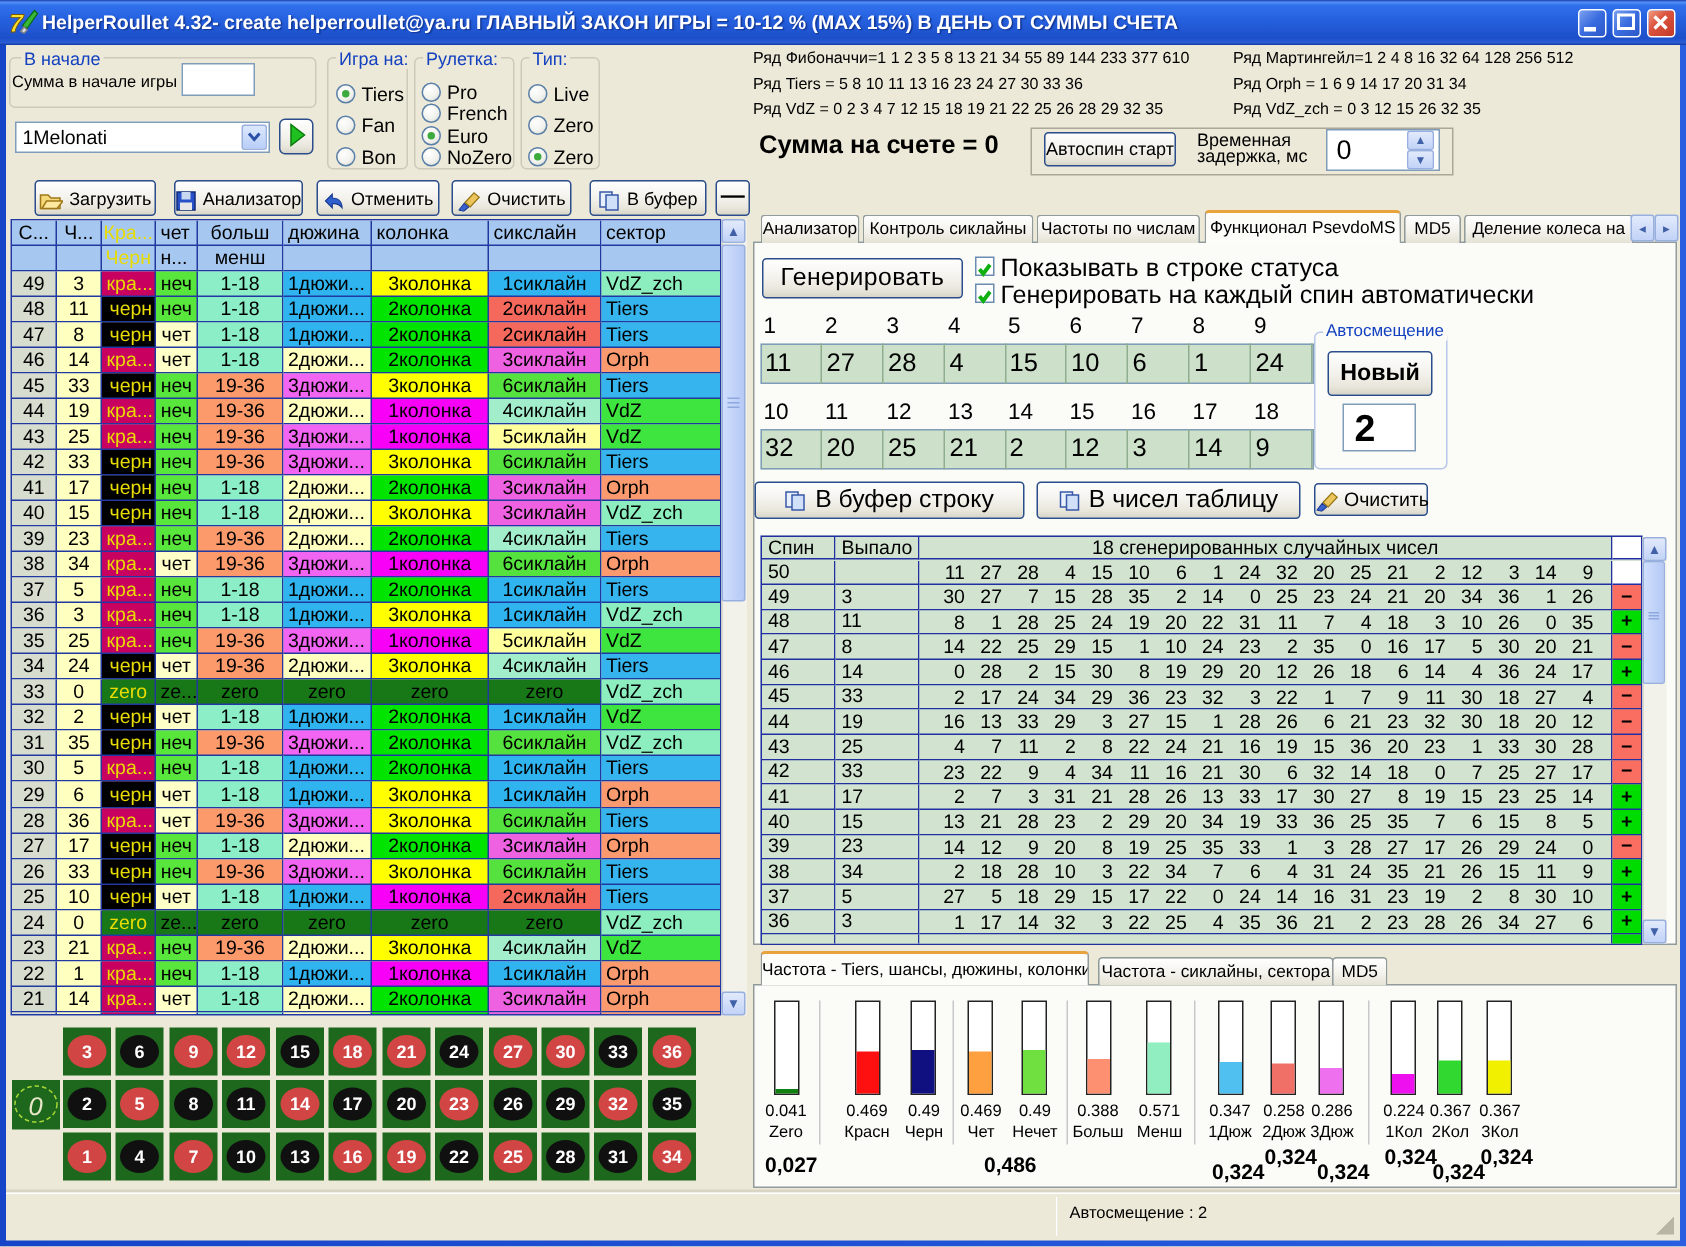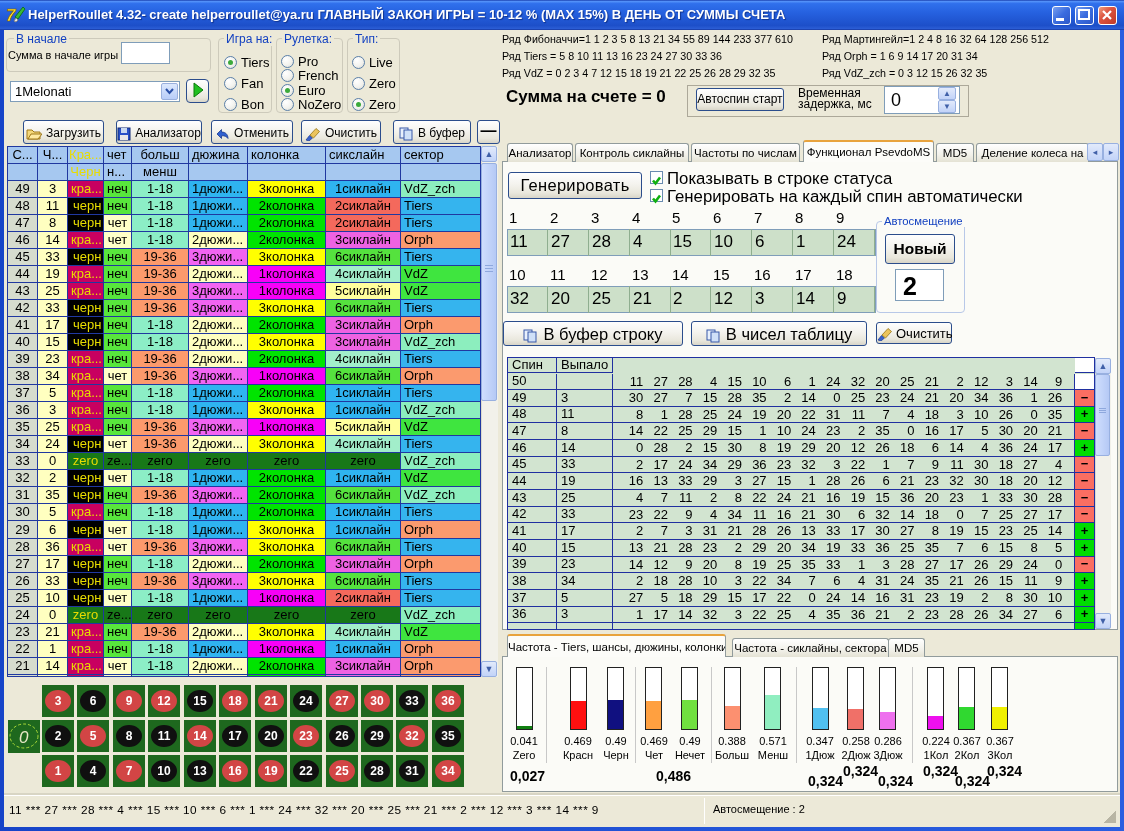--- a/index.html
+++ b/index.html
@@ -519,21 +519,20 @@
 <div class="bcell" style="left:361px;top:755px;">
     <div class="bnum" style="background:#101010;">28</div>
   </div>
 <div class="bcell" style="left:396px;top:755px;">
     <div class="bnum" style="background:#101010;">31</div>
   </div>
 <div class="bcell" style="left:432px;top:755px;">
     <div class="bnum" style="background:#d24545;">34</div>
   </div>
 <div class="a" style="left:4px;top:795px;width:1116px;height:31px;background:#ECE9D8;border-top:1px solid #fff;box-shadow:0 -2px 0 #d8d5c4;font-size:12px;">
-<div class="a" style="left:5px;top:7px;white-space:nowrap;letter-spacing:0.42px;font-size:11.8px;">11 *** 27 *** 28 *** 4 *** 15 *** 10 *** 6 *** 1 *** 24 *** 32 *** 20 *** 25 *** 21 *** 2 *** 12 *** 3 *** 14 *** 9</div>
 <div class="a" style="left:700px;top:2px;width:1px;height:26px;background:#c8c5b4;border-right:1px solid #fff;"></div>
 <div class="a" style="left:709px;top:7px;font-size:11px;">Автосмещение : 2</div>
 <div class="a" style="right:4px;bottom:3px;width:12px;height:12px;background:linear-gradient(135deg,transparent 50%,#b8b5a4 50%);"></div>
 </div>
 <div class="a" style="left:502px;top:33px;font-size:10.7px;white-space:nowrap;">Ряд Фибоначчи=1 1 2 3 5 8 13 21 34 55 89 144 233 377 610</div>
 <div class="a" style="left:822px;top:33px;font-size:10.7px;white-space:nowrap;">Ряд Мартингейл=1 2 4 8 16 32 64 128 256 512</div>
 <div class="a" style="left:502px;top:50px;font-size:10.7px;white-space:nowrap;">Ряд Tiers = 5 8 10 11 13 16 23 24 27 30 33 36</div>
 <div class="a" style="left:822px;top:50px;font-size:10.7px;white-space:nowrap;">Ряд Orph = 1 6 9 14 17 20 31 34</div>
 <div class="a" style="left:502px;top:67px;font-size:10.7px;white-space:nowrap;">Ряд VdZ = 0 2 3 4 7 12 15 18 19 21 22 25 26 28 29 32 35</div>
 <div class="a" style="left:822px;top:67px;font-size:10.7px;white-space:nowrap;">Ряд VdZ_zch = 0 3 12 15 26 32 35</div>
@@ -612,20 +611,21 @@
         <rect x="1" y="1" width="8" height="10" fill="#e8f0fc" stroke="#3858a8"></rect>
         <rect x="5" y="3" width="8" height="10" fill="#cfe0f8" stroke="#3858a8"></rect>
       </svg></span><span>В чисел таблицу</span></div>
 <div class="btn" style="left:876px;top:322px;width:76px;height:22px;font-size:13px;line-height:20px;"><span style="display:inline-block;vertical-align:middle;margin-right:3px;"><svg width="16" height="14" style="vertical-align:middle;">
         <path d="M1 13 L4.5 8.5 L7.5 11 L4 14 Z" fill="#3a62cc" stroke="#1a3a90" stroke-width="0.7"></path>
         <path d="M5 8 L11 1.5 L14.5 4.5 L8.5 11 Z" fill="#ecc45c" stroke="#947414" stroke-width="0.8"></path>
       </svg></span><span>Очистить</span></div>
 <div class="a" style="left:507px;top:357px;width:588px;height:273px;border:1px solid #2030A0;background:#D2E4D0;overflow:hidden;">
 <div class="rc" style="left:0px;top:0px;width:49px;height:15px;background:#D2E4D0;text-align:left;font-size:13px;line-height:13px;padding-left:4px;">Спин</div>
 <div class="rc" style="left:49px;top:0px;width:56px;height:15px;background:#D2E4D0;text-align:left;font-size:13px;line-height:13px;padding-left:4px;">Выпало</div>
+<div class="rc" style="left:105px;top:0px;width:462px;height:15px;background:#D2E4D0;text-align:center;font-size:13px;line-height:13px;">18 сгенерированных случайных чисел</div>
 <div class="rc" style="left:567px;top:0px;width:20px;height:15px;background:#ffffff;text-align:center;font-size:13px;line-height:13px;"></div>
 <div class="rc" style="left:0px;top:16px;width:49px;height:16px;background:#D2E4D0;text-align:left;font-size:13px;line-height:14px;padding-left:4px;">50</div>
 <div class="rc" style="left:49px;top:16px;width:56px;height:16px;background:#D2E4D0;text-align:left;font-size:13px;line-height:14px;padding-left:4px;"></div>
 <div class="rc" style="left:105px;top:16px;width:462px;height:16px;line-height:15px;">
       <span style="position:absolute;left:10.3px;width:20px;text-align:right;">11</span>
       <span style="position:absolute;left:35.0px;width:20px;text-align:right;">27</span>
       <span style="position:absolute;left:59.6px;width:20px;text-align:right;">28</span>
       <span style="position:absolute;left:84.2px;width:20px;text-align:right;">4</span>
       <span style="position:absolute;left:108.9px;width:20px;text-align:right;">15</span>
       <span style="position:absolute;left:133.6px;width:20px;text-align:right;">10</span>

